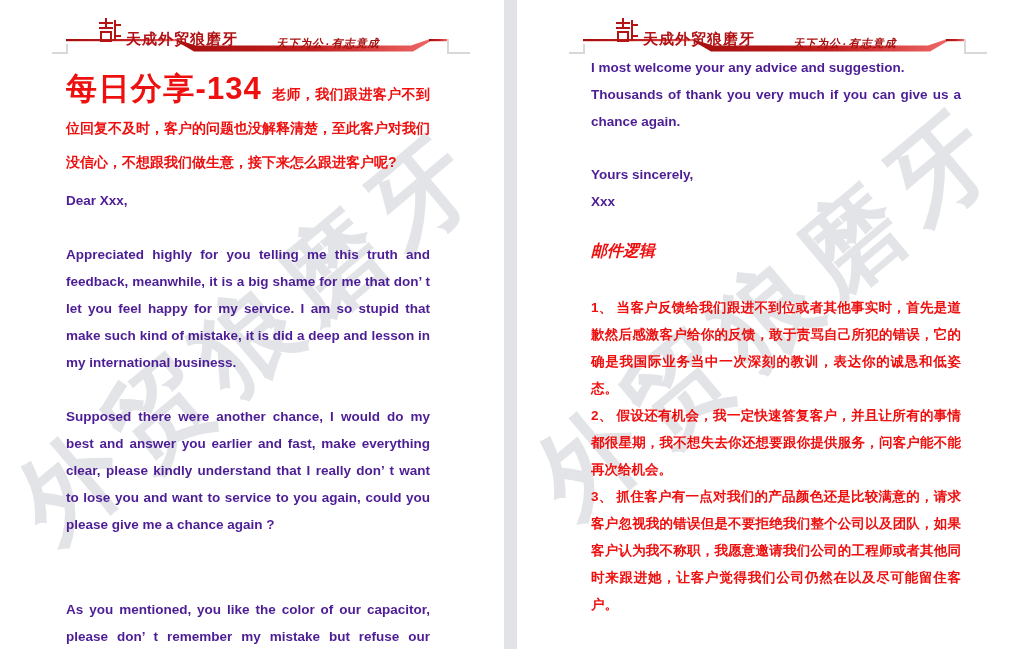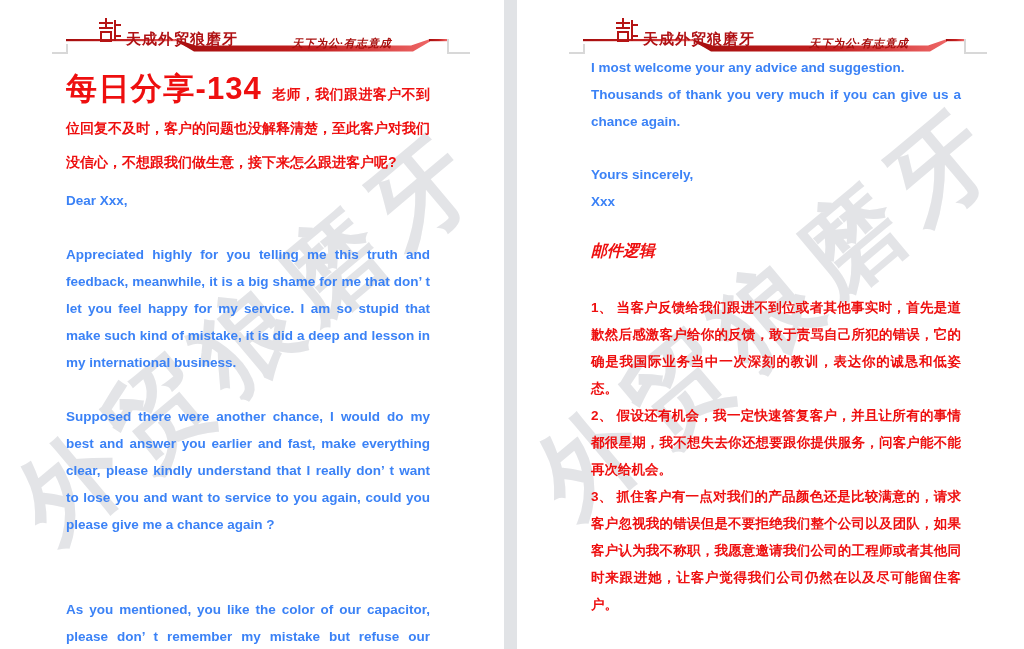--- a/index.html
+++ b/index.html
@@ -25,41 +25,41 @@
   
   .page-header{position:absolute;left:40px;top:12px;width:430px;height:48px;z-index:2;}
   .ribbon{position:absolute;left:0;top:0;}
   .brand{
     position:absolute;left:86px;top:18px;
     font-family:"DejaVu Serif","Liberation Serif",serif;
     font-weight:bold;
     font-size:15px;color:#b01215;letter-spacing:1px;white-space:nowrap;
   }
   .slogan{
-    position:absolute;left:252px;top:24px;
-    font-family:Liberation Serif, serif;
+    position:absolute;left:236px;top:24px;
+    font-family:Liberation Mono, monospace;
     font-style:italic;font-weight:bold;
     font-size:11px;color:#a8100f;letter-spacing:1px;white-space:nowrap;
   }
 
   
   .content{position:absolute;z-index:1;}
   .page-left .content{left:66px;top:72px;width:364px;}
   .page-right .content{left:74px;top:54px;width:370px;}
 
   p{margin:0;}
   .title{
     color:#ee0f0f;font-weight:bold;line-height:33px;
     text-align:justify;margin-bottom:8px;
   }
   .title-big{font-size:31px;margin-right:10px;letter-spacing:1px;}
   .title-rest{font-size:14px;}
 
   .en{
-    color:#3b82f6;font-weight:bold;font-size:13.5px;line-height:27px;
+    color:#4c1d95;font-weight:bold;font-size:13.5px;line-height:27px;
     text-align:justify;
   }
   .gap1{margin-top:27px;}
   .gap2{margin-top:58px;}
 
   .signoff{margin-top:26px;}
   .section-title{
     color:#ee0f0f;font-weight:bold;font-size:16px;line-height:27px;margin-top:22px;font-style:italic;
   }
   .points{margin-top:30px;}

